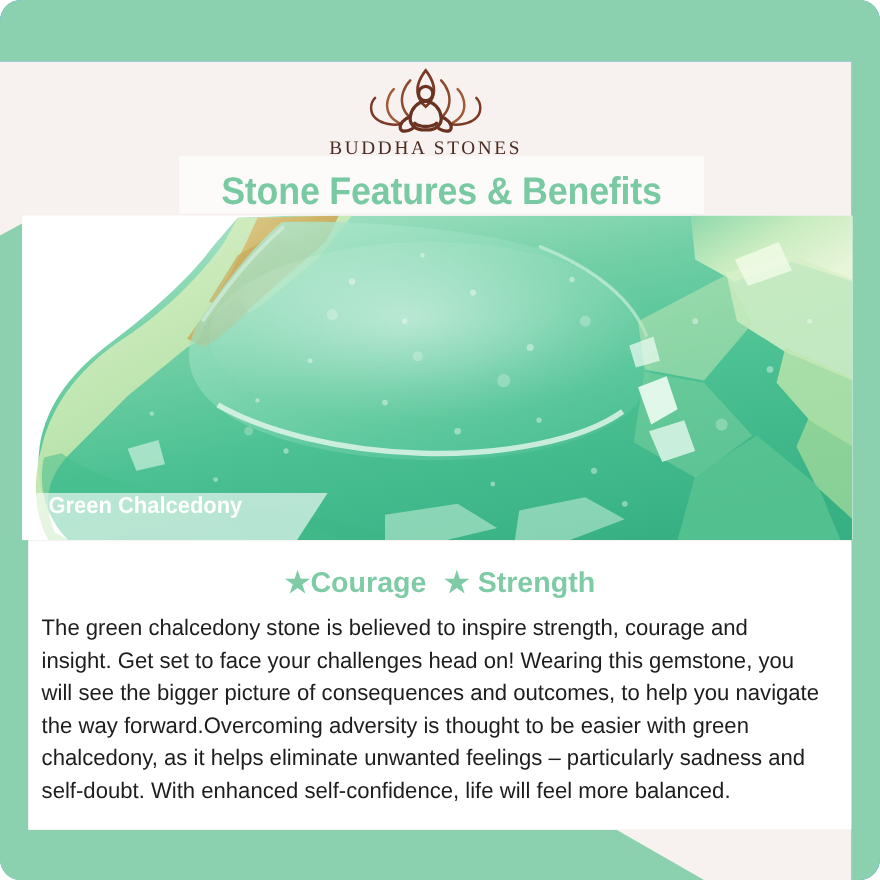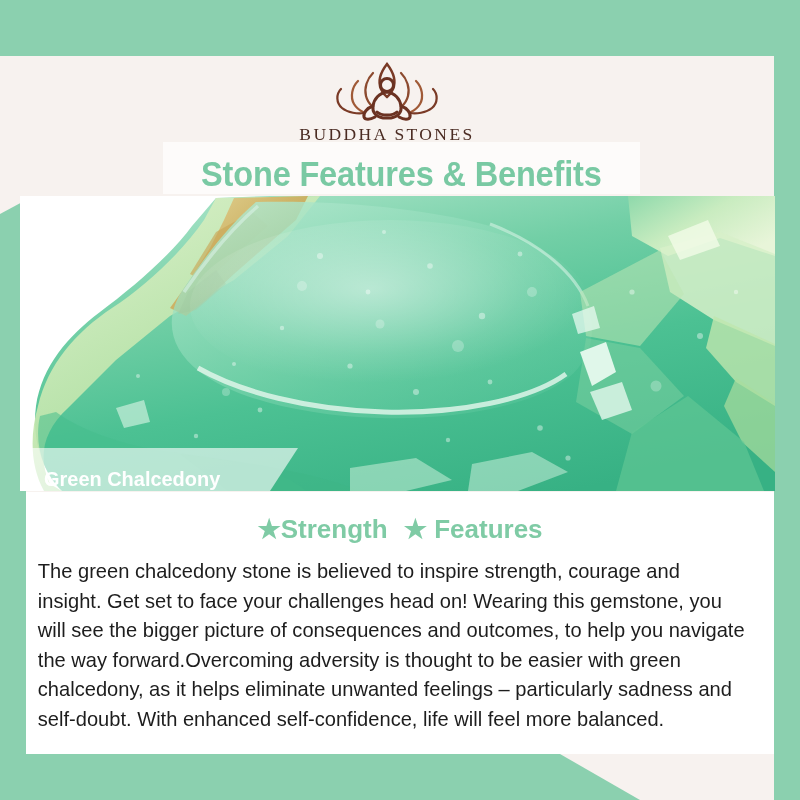--- a/index.html
+++ b/index.html
@@ -10,20 +10,21 @@
   body {
     font-family: "Liberation Sans", sans-serif;
   }
 
   #poster {
     position: relative;
     width: 800px;
     height: 800px;
     overflow: hidden;
     background: #3b82f6;
+    border-radius: 19px;
   }
 
   
   .frame-top {
     position: absolute;
     top: 0; left: 0;
     width: 800px; height: 56px;
     background: #8BD0AF;
   }
   .frame-right {
@@ -111,21 +112,21 @@
   .photo-svg { display: block; width: 755px; height: 295px; }
 
   
   .stone-band {
     position: absolute;
     left: 20px; top: 448px;
     width: 278px; height: 43px;
     background: rgba(255,255,255,0.62);
     clip-path: polygon(0 0, 100% 0, calc(100% - 28px) 100%, 0 100%);
     display: flex;
-    align-items: flex-end;
+    align-items: flex-start;
     z-index: 5;
   }
   .stone-band-text {
     margin-left: 24px;
     font-size: 21px;
     font-weight: bold;
     color: #ffffff;
     white-space: nowrap;
     transform: scaleX(0.95);
     transform-origin: left center;
@@ -313,18 +314,18 @@
       </g>
     </svg>
   </div>
 
   <div class="stone-band">
     <span class="stone-band-text">Green Chalcedony</span>
   </div>
 
   <div class="content">
     <div class="keywords">
-      <span>★</span><span>Strength</span><span class="kw-gap"></span><span>★</span> <span>Features</span>
+      <span>★</span><span>Courage</span><span class="kw-gap"></span><span>★</span> <span>Strength</span>
     </div>
     <p class="body-copy">The green chalcedony stone is believed to inspire strength, courage and insight. Get set to face your challenges head on! Wearing this gemstone, you will see the bigger picture of consequences and outcomes, to help you navigate the way forward.Overcoming adversity is thought to be easier with green chalcedony, as it helps eliminate unwanted feelings – particularly sadness and self-doubt. With enhanced self-confidence, life will feel more balanced.</p>
   </div>
 
 </div>
 
 </body></html>

